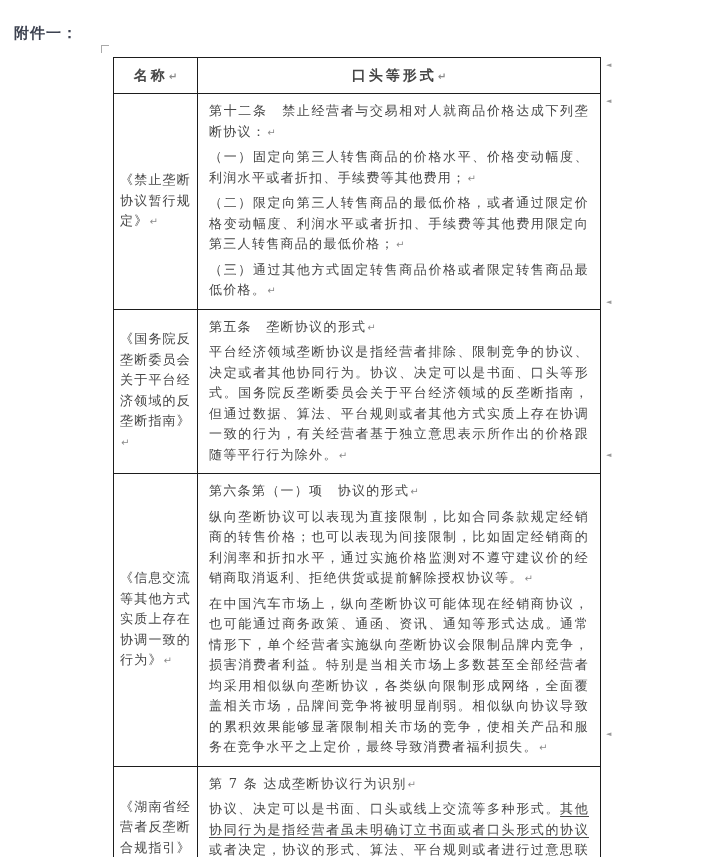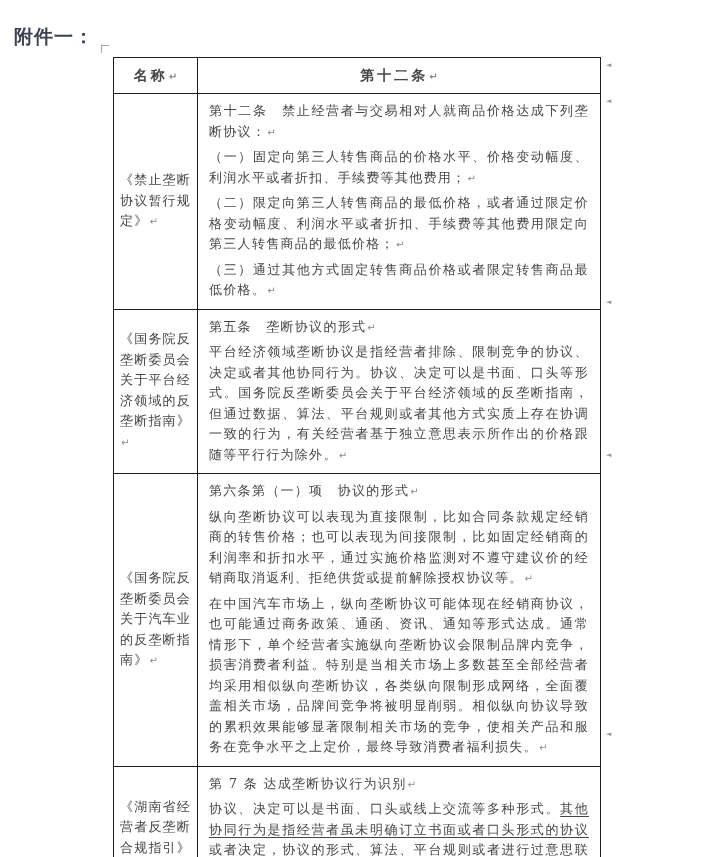--- a/index.html
+++ b/index.html
@@ -13,21 +13,21 @@
   body{
     position:relative;
     width:714px;height:857px;
     background:#ffffff;
     font-family:"DejaVu Serif","Liberation Serif",serif;
     color:var(--text);
     overflow:hidden;
   }
   .attachment-label{
     position:absolute;left:14px;top:24px;
-    font-weight:bold;font-size:19px;letter-spacing:1px;
+    font-weight:bold;font-size:15px;letter-spacing:1px;
     color:var(--heading);
   }
   .table-handle{
     position:absolute;left:101px;top:45px;
     width:7px;height:7px;
     border-top:1px solid #a9a9a9;border-left:1px solid #a9a9a9;
   }
   table.doc-table{
     position:absolute;left:113px;top:57px;
     width:487px;
@@ -77,42 +77,42 @@
 <div class="table-handle"></div>
 
 <table class="doc-table">
   <colgroup>
       <col class="name-col">
       <col class="reg-col">
     </colgroup>
   <thead>
     <tr>
       <th><span class="hdr">名称</span><span class="pilcrow">↵</span></th>
-      <th><span class="hdr">第十二条</span><span class="pilcrow">↵</span></th>
+      <th><span class="hdr">口头等形式</span><span class="pilcrow">↵</span></th>
     </tr>
   </thead>
   <tbody id="table-body">
       <tr style="height: 201px;">
     <td class="name-cell"><span>《禁止垄断协议暂行规定》</span><span class="pilcrow">↵</span></td>
     <td class="reg-cell">
           <p><span>第十二条　禁止经营者与交易相对人就商品价格达成下列垄断协议：</span><span class="pilcrow">↵</span></p>
           <p><span>（一）固定向第三人转售商品的价格水平、价格变动幅度、利润水平或者折扣、手续费等其他费用；</span><span class="pilcrow">↵</span></p>
           <p><span>（二）限定向第三人转售商品的最低价格，或者通过限定价格变动幅度、利润水平或者折扣、手续费等其他费用限定向第三人转售商品的最低价格；</span><span class="pilcrow">↵</span></p>
           <p><span>（三）通过其他方式固定转售商品价格或者限定转售商品最低价格。</span><span class="pilcrow">↵</span></p>
         </td>
   </tr>
       <tr style="height: 149px;">
     <td class="name-cell"><span>《国务院反垄断委员会关于平台经济领域的反垄断指南》</span><span class="pilcrow">↵</span></td>
     <td class="reg-cell">
           <p><span>第五条　垄断协议的形式</span><span class="pilcrow">↵</span></p>
           <p><span>平台经济领域垄断协议是指经营者排除、限制竞争的协议、决定或者其他协同行为。协议、决定可以是书面、口头等形式。国务院反垄断委员会关于平台经济领域的反垄断指南，但通过数据、算法、平台规则或者其他方式实质上存在协调一致的行为，有关经营者基于独立意思表示所作出的价格跟随等平行行为除外。</span><span class="pilcrow">↵</span></p>
         </td>
   </tr>
       <tr style="height: 279px;">
-    <td class="name-cell"><span>《国务院反垄断委员会关于汽车业的反垄断指南》</span><span class="pilcrow">↵</span></td>
+    <td class="name-cell"><span>《信息交流等其他方式实质上存在协调一致的行为》</span><span class="pilcrow">↵</span></td>
     <td class="reg-cell">
           <p><span>第六条第（一）项　协议的形式</span><span class="pilcrow">↵</span></p>
           <p><span>纵向垄断协议可以表现为直接限制，比如合同条款规定经销商的转售价格；也可以表现为间接限制，比如固定经销商的利润率和折扣水平，通过实施价格监测对不遵守建议价的经销商取消返利、拒绝供货或提前解除授权协议等。</span><span class="pilcrow">↵</span></p>
           <p><span>在中国汽车市场上，纵向垄断协议可能体现在经销商协议，也可能通过商务政策、通函、资讯、通知等形式达成。通常情形下，单个经营者实施纵向垄断协议会限制品牌内竞争，损害消费者利益。特别是当相关市场上多数甚至全部经营者均采用相似纵向垄断协议，各类纵向限制形成网络，全面覆盖相关市场，品牌间竞争将被明显削弱。相似纵向协议导致的累积效果能够显著限制相关市场的竞争，使相关产品和服务在竞争水平之上定价，最终导致消费者福利损失。</span><span class="pilcrow">↵</span></p>
         </td>
   </tr>
       <tr style="height: 123px;">
     <td class="name-cell"><span>《湖南省经营者反垄断合规指引》</span><span class="pilcrow">↵</span></td>
     <td class="reg-cell">
           <p><span>第 7 条 达成垄断协议行为识别</span><span class="pilcrow">↵</span></p>

